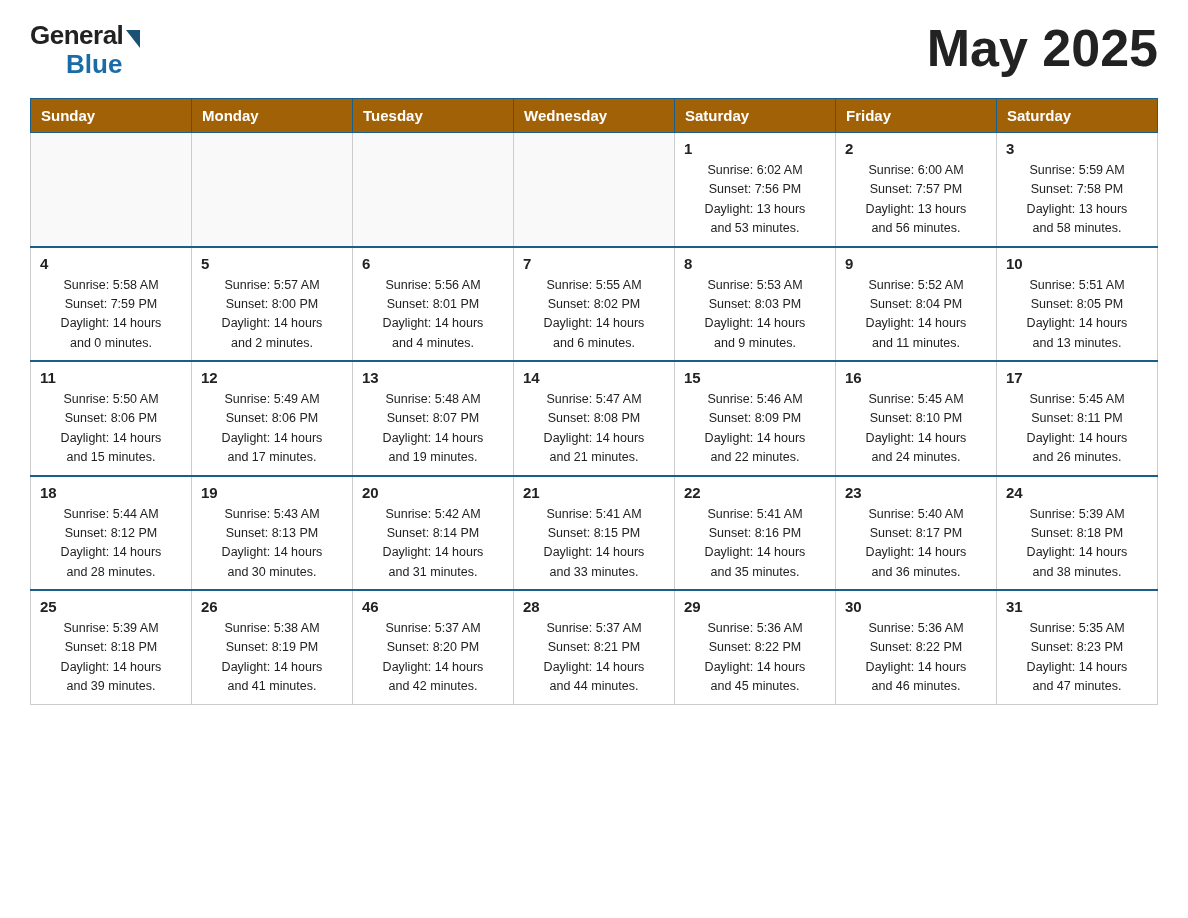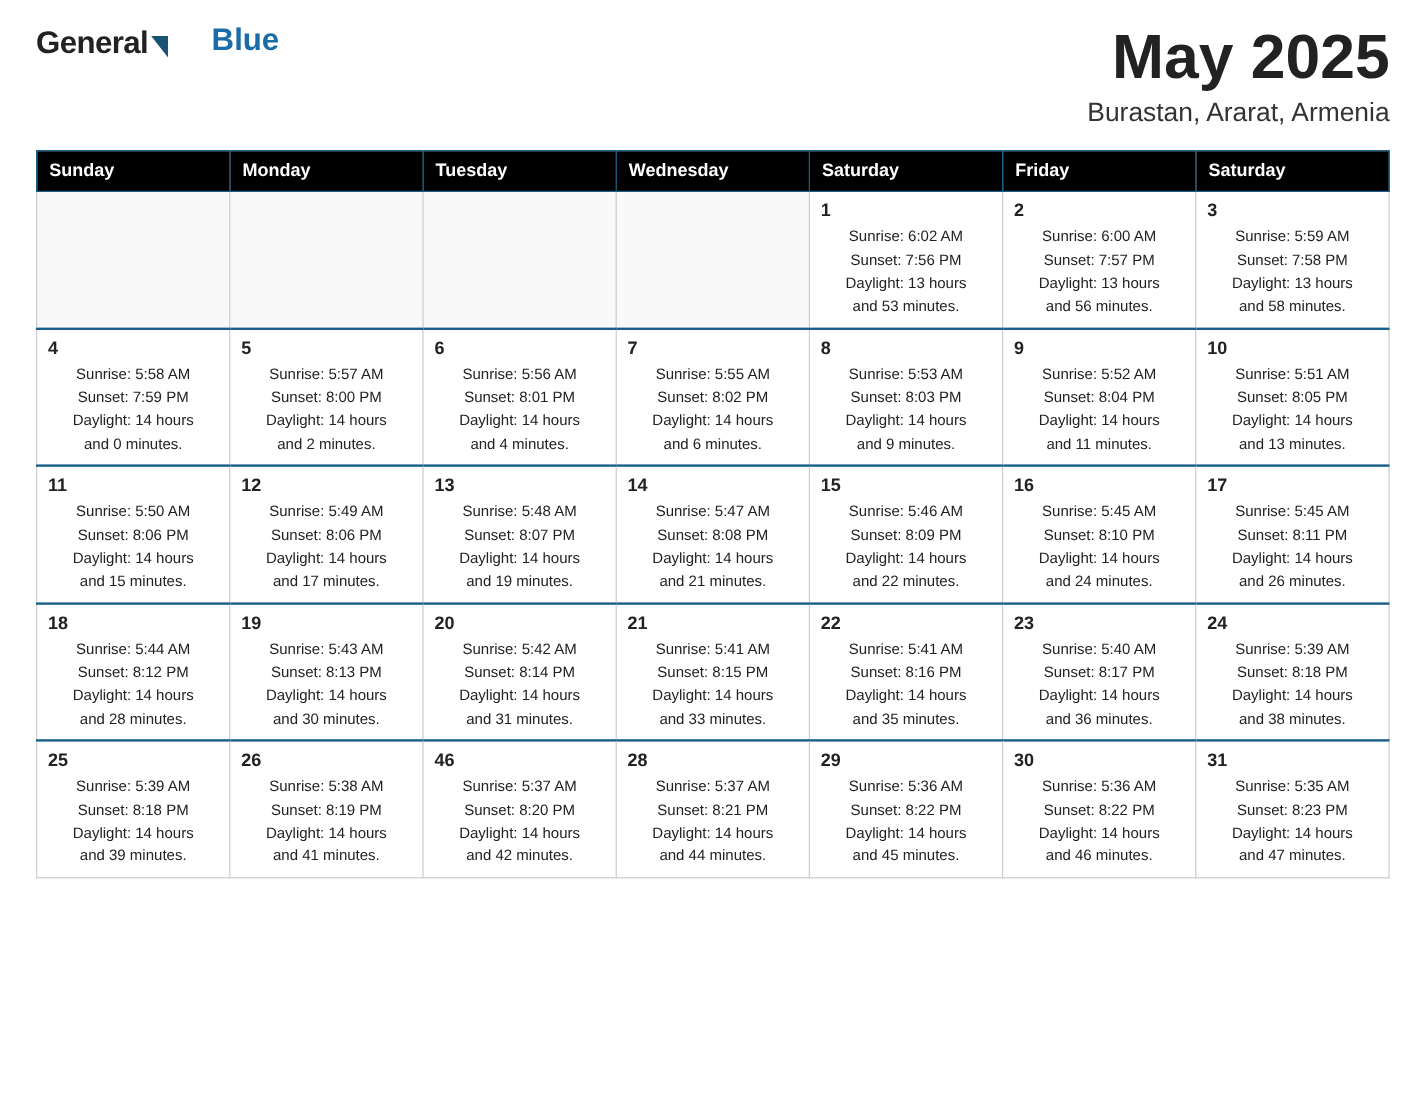--- a/index.html
+++ b/index.html
@@ -12,21 +12,21 @@
       padding: 20px 30px;
     }
     .header {
       display: flex;
       justify-content: space-between;
       align-items: flex-start;
       margin-bottom: 18px;
     }
     .logo {
       display: flex;
-      flex-direction: row;
+      flex-direction: column;
       align-items: flex-start;
     }
     .logo-top {
       display: flex;
       align-items: center;
     }
     .logo-general {
       font-size: 26px;
       font-weight: bold;
       color: #222;
@@ -61,21 +61,21 @@
       font-size: 22px;
       color: #333;
       margin-top: 4px;
     }
     .calendar {
       width: 100%;
       border-collapse: collapse;
       table-layout: fixed;
     }
     .calendar thead tr th {
-      background-color: #000000;
+      background-color: #a16207;
       color: #fff;
       font-size: 15px;
       font-weight: bold;
       padding: 8px 10px;
       text-align: left;
       border: 1px solid #1a5f8a;
     }
     .calendar tbody tr td {
       vertical-align: top;
       border: 1px solid #ccc;
@@ -111,21 +111,20 @@
 <div class="header">
   <div class="logo">
     <div class="logo-top">
       <span class="logo-general">General</span>
       <div class="logo-arrow"></div>
     </div>
     <span class="logo-blue">Blue</span>
   </div>
   <div class="title-section">
     <div class="month-title">May 2025</div>
-    <div class="location-title">Burastan, Ararat, Armenia</div>
   </div>
 </div>
 
 <table class="calendar">
   <thead>
     <tr>
     <th>Sunday</th>
         <th>Monday</th>
         <th>Tuesday</th>
         <th>Wednesday</th>

